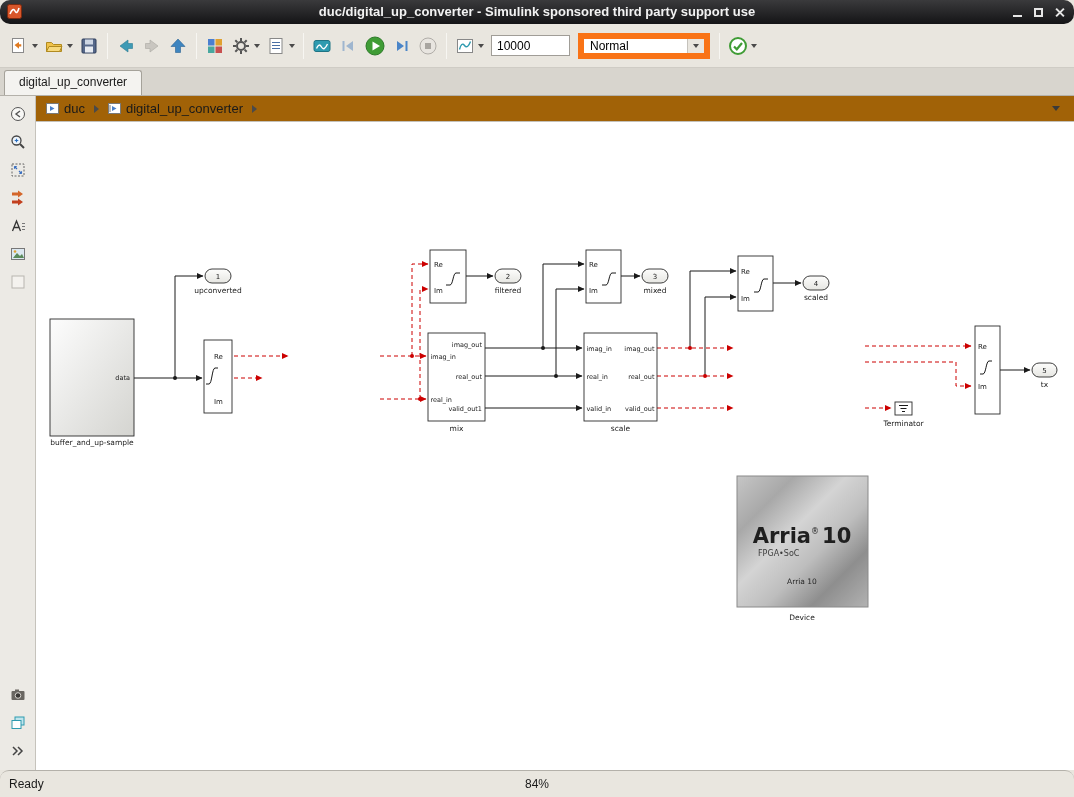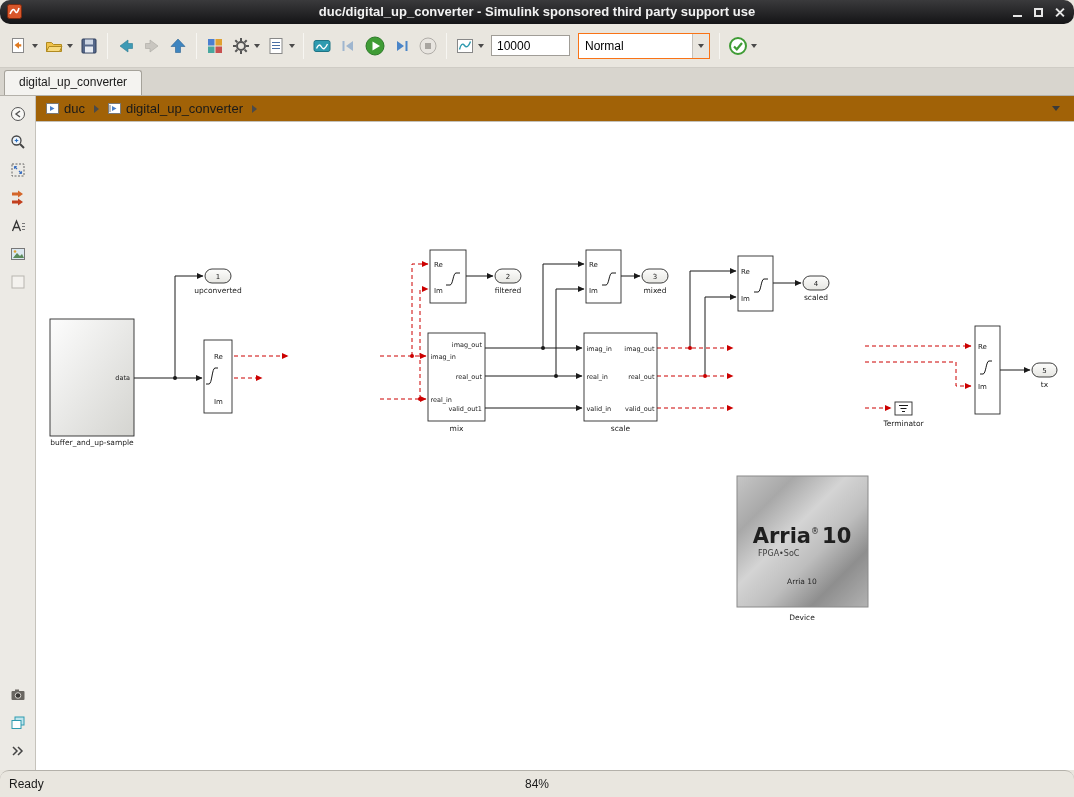--- a/index.html
+++ b/index.html
@@ -23,21 +23,21 @@
   .menubar { height:22px; flex:0 0 22px; background:#edeae4; display:flex; align-items:center; padding-left:8px; font-size:13px; color:#1a1a1a; }
   .menu-item { display:inline-block; padding:2px 8px; cursor:default; }
   .menu-item::first-letter { text-decoration:underline; }
 
   
   .toolbar { height:44px; flex:0 0 44px; background:#e9e6df; border-bottom:1px solid #cfccc5; display:flex; align-items:center; padding:0 6px; }
   .tbtn { height:30px; min-width:26px; padding:0 2px; display:flex; align-items:center; justify-content:center; border:1px solid transparent; border-radius:2px; }
   .caret { width:0; height:0; border-left:3.5px solid transparent; border-right:3.5px solid transparent; border-top:4px solid #4a4a4a; display:inline-block; margin-left:3px; }
   .tsep { width:1px; height:26px; background:#c6c3bc; border-right:1px solid #f7f6f2; margin:0 5px; }
   .stoptime { width:79px; height:21px; border:1px solid #a09d97; background:#fff; font-size:12px; padding:1px 5px; font-family:inherit; margin:0 4px; }
-  .dropdown { width:132px; height:26px; border:1px solid #f97316; background:#fff; display:flex; align-items:center; font-size:12px; margin:0 4px; }
+  .dropdown { width:132px; height:26px; border:6px solid #f97316; background:#fff; display:flex; align-items:center; font-size:12px; margin:0 4px; }
   .dropdown .dd-label { flex:1; padding-left:6px; }
   .dropdown .dd-btn { width:17px; height:100%; border-left:1px solid #c5c2bc; background:#e9e6df; display:flex; align-items:center; justify-content:center; }
 
   
   .tabbar { height:28px; flex:0 0 28px; background:#d8d5ce; display:flex; align-items:flex-end; padding-left:4px; border-bottom:1px solid #b4b1aa; }
   .tab { height:25px; background:#f4f3f0; border:1px solid #a5a29a; border-bottom:none; border-radius:3px 3px 0 0; padding:4px 14px 0 14px; font-size:12px; color:#1a1a1a; }
 
   
   .main { flex:1 1 auto; display:flex; min-height:0; }
   .sidebar { flex:0 0 36px; background:#eceae5; border-right:1px solid #c6c3bc; display:flex; flex-direction:column; align-items:center; padding:5px 0 4px 0; }

